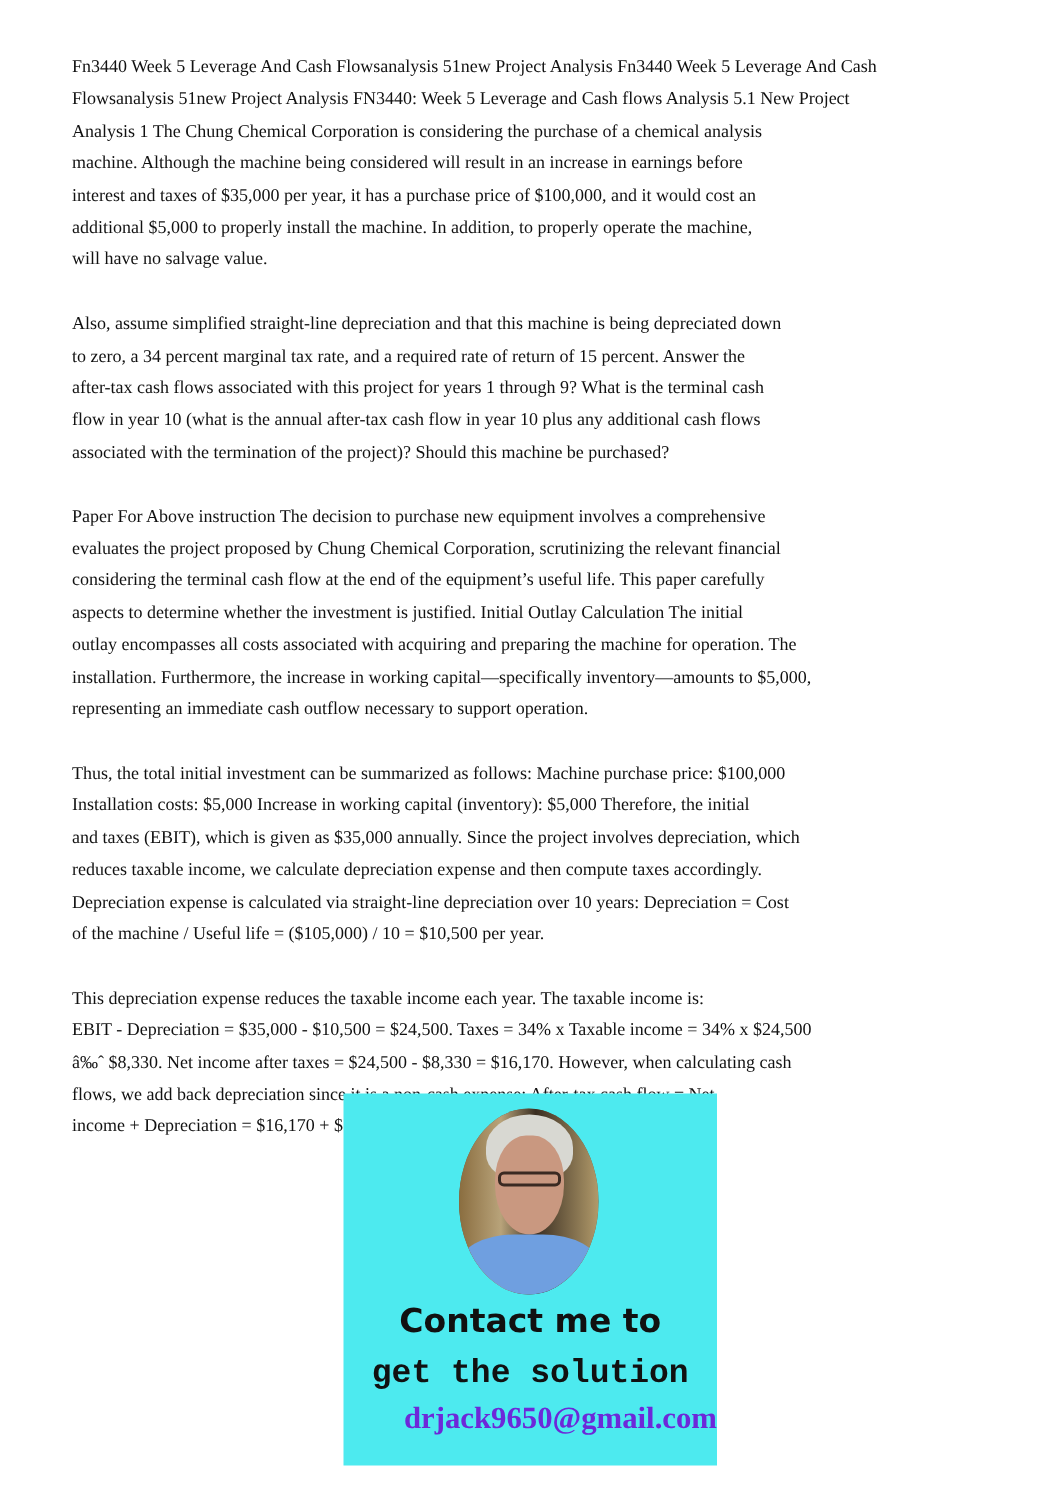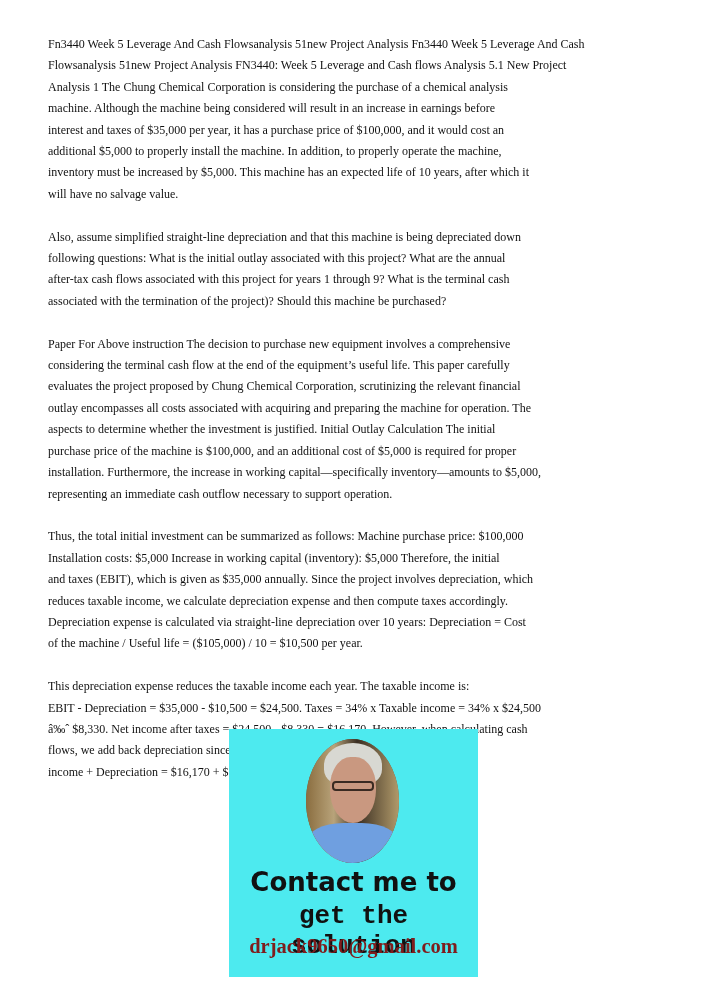--- a/index.html
+++ b/index.html
@@ -21,57 +21,56 @@
       background: #6a5a40;
     }
     .avatar .bg { position:absolute; inset:0; background: linear-gradient(90deg,#8a6d3f 0%,#b8a37a 30%,#3a2e22 55%,#b19a6a 100%); }
     .avatar .hair { position:absolute; left:18px; top:4px; width:58px; height:44px; border-radius:50% 50% 40% 40%; background:#d8d8d2; }
     .avatar .face { position:absolute; left:24px; top:18px; width:46px; height:66px; border-radius:45% 45% 50% 50%; background:#c99880; }
     .avatar .glasses { position:absolute; left:26px; top:42px; width:42px; height:10px; border:2px solid #3a2a22; border-radius:4px; box-sizing:border-box; }
     .avatar .shirt { position:absolute; left:0; top:84px; width:93px; height:50px; border-radius:40% 40% 0 0; background:#6f9fe0; }
     .promo-title {
       position: absolute; left: 0; width: 249px; text-align: center;
       font-family: "DejaVu Sans", "Liberation Sans", sans-serif; font-weight: bold;
-      font-size: 26px; line-height: 30px; color: #111111;
+      font-size: 22px; line-height: 30px; color: #111111;
     }
     .promo-title.l1 { top: 138px; }
     .promo-title.l2 { top: 172px; font-family: Liberation Mono, monospace; }
     .promo-email {
-      position: absolute; left: 0; top: 204px; width: 249px; text-align: center;
+      position: absolute; left: 0; top: 204px; width: 249px; text-align: right;
       font-family: "Liberation Serif", "DejaVu Serif", serif; font-weight: bold;
-      font-size: 20.5px; line-height: 26px; color: #7f1d1d;
+      font-size: 20.5px; line-height: 26px; color: #6d28d9;
     }
   </style>
 </head>
 <body>
 
 <div class="page">
   <p class="para">
     <span class="line">Fn3440 Week 5 Leverage And Cash Flowsanalysis 51new Project Analysis Fn3440 Week 5 Leverage And Cash</span>
     <span class="line">Flowsanalysis 51new Project Analysis FN3440: Week 5 Leverage and Cash flows Analysis 5.1 New Project</span>
     <span class="line">Analysis 1 The Chung Chemical Corporation is considering the purchase of a chemical analysis</span>
     <span class="line">machine. Although the machine being considered will result in an increase in earnings before</span>
     <span class="line">interest and taxes of $35,000 per year, it has a purchase price of $100,000, and it would cost an</span>
     <span class="line">additional $5,000 to properly install the machine. In addition, to properly operate the machine,</span>
-    <span class="line">inventory must be increased by $5,000. This machine has an expected life of 10 years, after which it</span>
     <span class="line">will have no salvage value.</span>
   </p>
   <p class="para">
     <span class="line">Also, assume simplified straight-line depreciation and that this machine is being depreciated down</span>
-    <span class="line">following questions: What is the initial outlay associated with this project? What are the annual</span>
+    <span class="line">to zero, a 34 percent marginal tax rate, and a required rate of return of 15 percent. Answer the</span>
     <span class="line">after-tax cash flows associated with this project for years 1 through 9? What is the terminal cash</span>
+    <span class="line">flow in year 10 (what is the annual after-tax cash flow in year 10 plus any additional cash flows</span>
     <span class="line">associated with the termination of the project)? Should this machine be purchased?</span>
   </p>
   <p class="para">
     <span class="line">Paper For Above instruction The decision to purchase new equipment involves a comprehensive</span>
+    <span class="line">evaluates the project proposed by Chung Chemical Corporation, scrutinizing the relevant financial</span>
     <span class="line">considering the terminal cash flow at the end of the equipment’s useful life. This paper carefully</span>
-    <span class="line">evaluates the project proposed by Chung Chemical Corporation, scrutinizing the relevant financial</span>
+    <span class="line">aspects to determine whether the investment is justified. Initial Outlay Calculation The initial</span>
     <span class="line">outlay encompasses all costs associated with acquiring and preparing the machine for operation. The</span>
-    <span class="line">aspects to determine whether the investment is justified. Initial Outlay Calculation The initial</span>
-    <span class="line">purchase price of the machine is $100,000, and an additional cost of $5,000 is required for proper</span>
     <span class="line">installation. Furthermore, the increase in working capital—specifically inventory—amounts to $5,000,</span>
     <span class="line">representing an immediate cash outflow necessary to support operation.</span>
   </p>
   <p class="para">
     <span class="line">Thus, the total initial investment can be summarized as follows: Machine purchase price: $100,000</span>
     <span class="line">Installation costs: $5,000 Increase in working capital (inventory): $5,000 Therefore, the initial</span>
     <span class="line">and taxes (EBIT), which is given as $35,000 annually. Since the project involves depreciation, which</span>
     <span class="line">reduces taxable income, we calculate depreciation expense and then compute taxes accordingly.</span>
     <span class="line">Depreciation expense is calculated via straight-line depreciation over 10 years: Depreciation = Cost</span>
     <span class="line">of the machine / Useful life = ($105,000) / 10 = $10,500 per year.</span>

